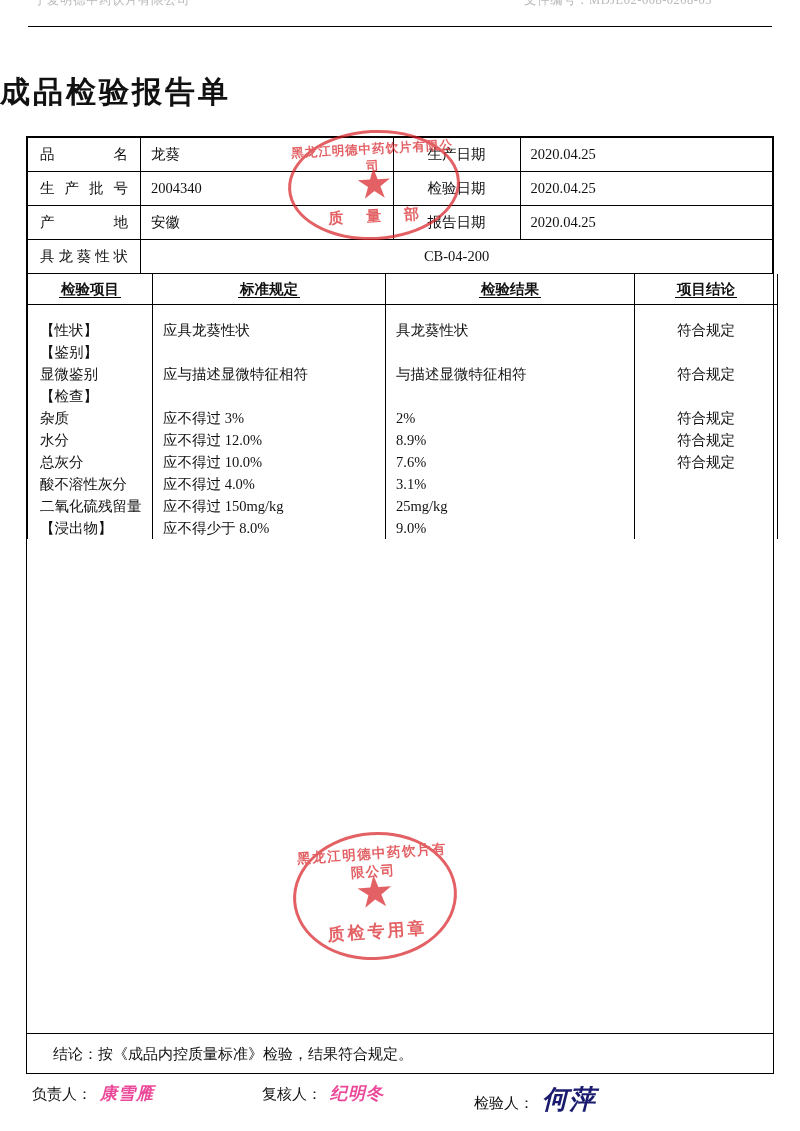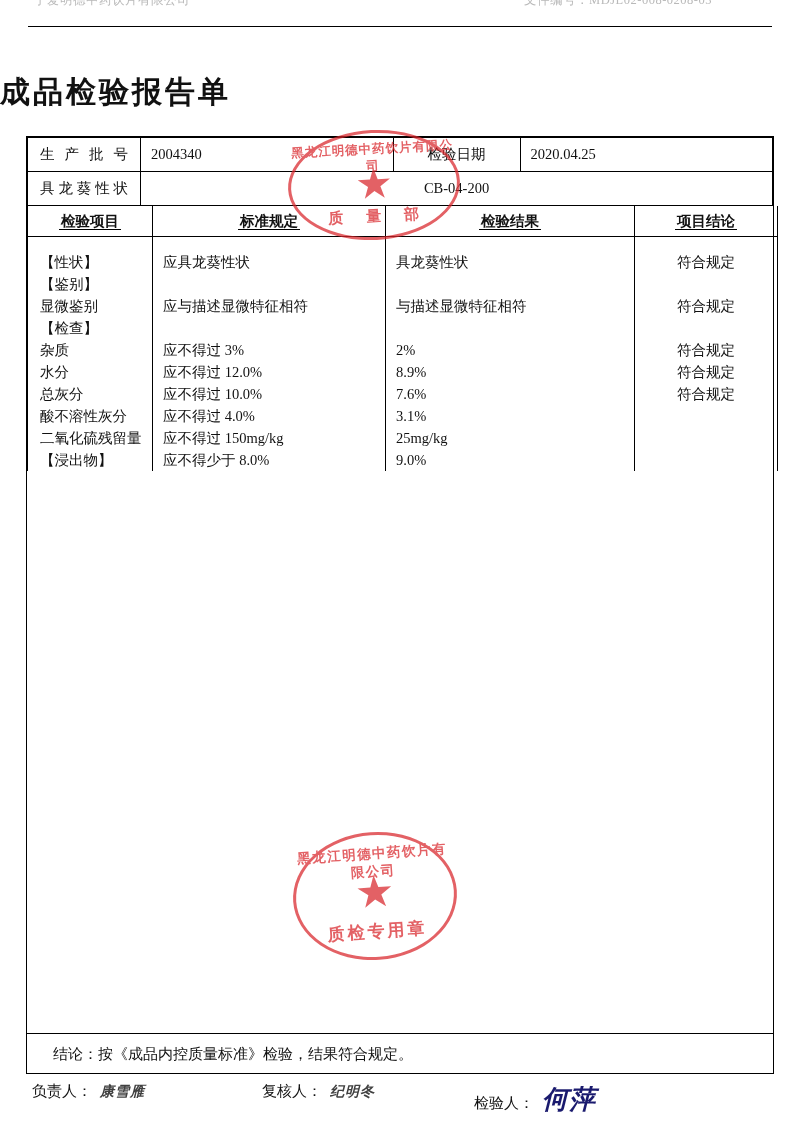--- a/index.html
+++ b/index.html
@@ -154,21 +154,21 @@
   }
   .sign .hand {
     font-family: "DejaVu Serif", serif;
     font-style: italic;
     font-weight: bold;
     color: #1a1a6e;
     font-size: 26px;
     margin-left: 8px;
     letter-spacing: 1px;
   }
-  .sign .hand.small { font-size: 14px; color: #404040; margin-top: 24px; }
+  .sign .hand.small { font-size: 17px; color: #ec4899; margin-top: 24px; }
   .sign.s1 { left: 6px; }
   .sign.s2 { left: 236px; }
   .sign.s3 { left: 448px; }
 
   
   .seal {
     position: absolute;
     border: 3px solid #d9252a;
     border-radius: 50%;
     color: #d9252a;
@@ -236,23 +236,35 @@
     <div class="t-right">文件编号：MDJL02-008-0208-03</div>
   </div>
 
   <div class="doc-title">成品检验报告单</div>
 
   <div class="frame">
 
     <table class="info">
       <tbody>
         <tr>
+          <td class="lbl">品　名</td>
+          <td>龙葵</td>
+          <td class="lbl2">生产日期</td>
+          <td>2020.04.25</td>
+        </tr>
+        <tr>
           <td class="lbl">生产批号</td>
           <td>2004340</td>
           <td class="lbl2">检验日期</td>
+          <td>2020.04.25</td>
+        </tr>
+        <tr>
+          <td class="lbl">产　地</td>
+          <td>安徽</td>
+          <td class="lbl2">报告日期</td>
           <td>2020.04.25</td>
         </tr>
         <tr>
           <td class="lbl">具龙葵性状</td>
           <td colspan="3" class="center">CB-04-200</td>
         </tr>
       </tbody>
     </table>
 
     <table class="results">

